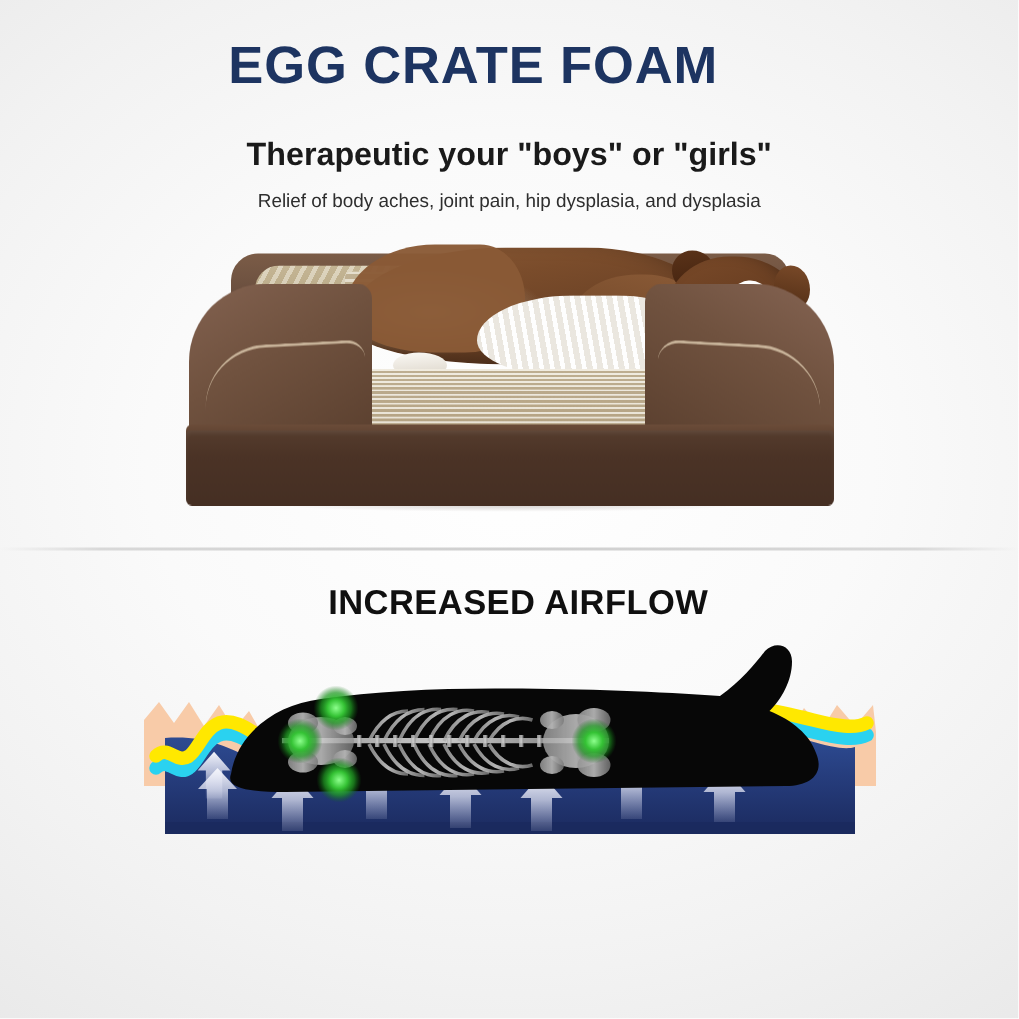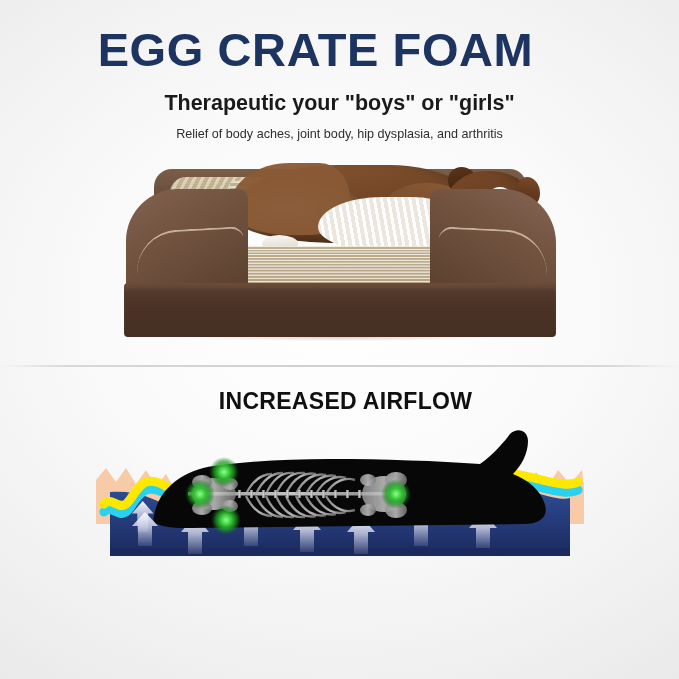--- a/index.html
+++ b/index.html
@@ -11,21 +11,21 @@
   #page{
     position:relative;width:679px;height:679px;
     background:radial-gradient(ellipse 85% 70% at 50% 45%, #ffffff 0%, #fafafa 42%, #f2f2f2 72%, #e9e9e9 100%);
     overflow:hidden;
   }
 
   
   #panel-top{position:absolute;left:0;top:0;width:679px;height:366px;}
   #title-main{
     position:absolute;left:0;top:26px;width:631px;text-align:center;
-    font-size:47px;font-weight:bold;letter-spacing:0.6px;
+    font-size:35px;font-weight:bold;letter-spacing:0.6px;
     color:#1d3461;line-height:1;
   }
   #title-sub{
     position:absolute;left:0;top:93px;width:679px;text-align:center;
     font-size:21.5px;font-weight:bold;color:#1a1a1a;line-height:1;
   }
   #title-tag{
     position:absolute;left:0;top:128px;width:679px;text-align:center;
     font-size:12.6px;font-weight:normal;color:#2e2e2e;line-height:1;
   }
@@ -193,21 +193,21 @@
 </style>
 </head>
 <body>
 
 <div id="page">
 
   <div id="panel-top">
 
     <div id="title-main">EGG CRATE FOAM</div>
     <div id="title-sub">Therapeutic your "boys" or "girls"</div>
-    <div id="title-tag">Relief of body aches, joint body, hip dysplasia, and arthritis</div>
+    <div id="title-tag">Relief of body aches, joint pain, hip dysplasia, and dysplasia</div>
 
     <div id="bed-photo">
       <div class="bedshadow"></div>
 
       <div class="bolster-back"></div>
       <div class="bolster-back-fur"></div>
       <div class="mat-back"></div>
 
       <div class="dog-body"></div>
       <div class="dog-fluff"></div>

